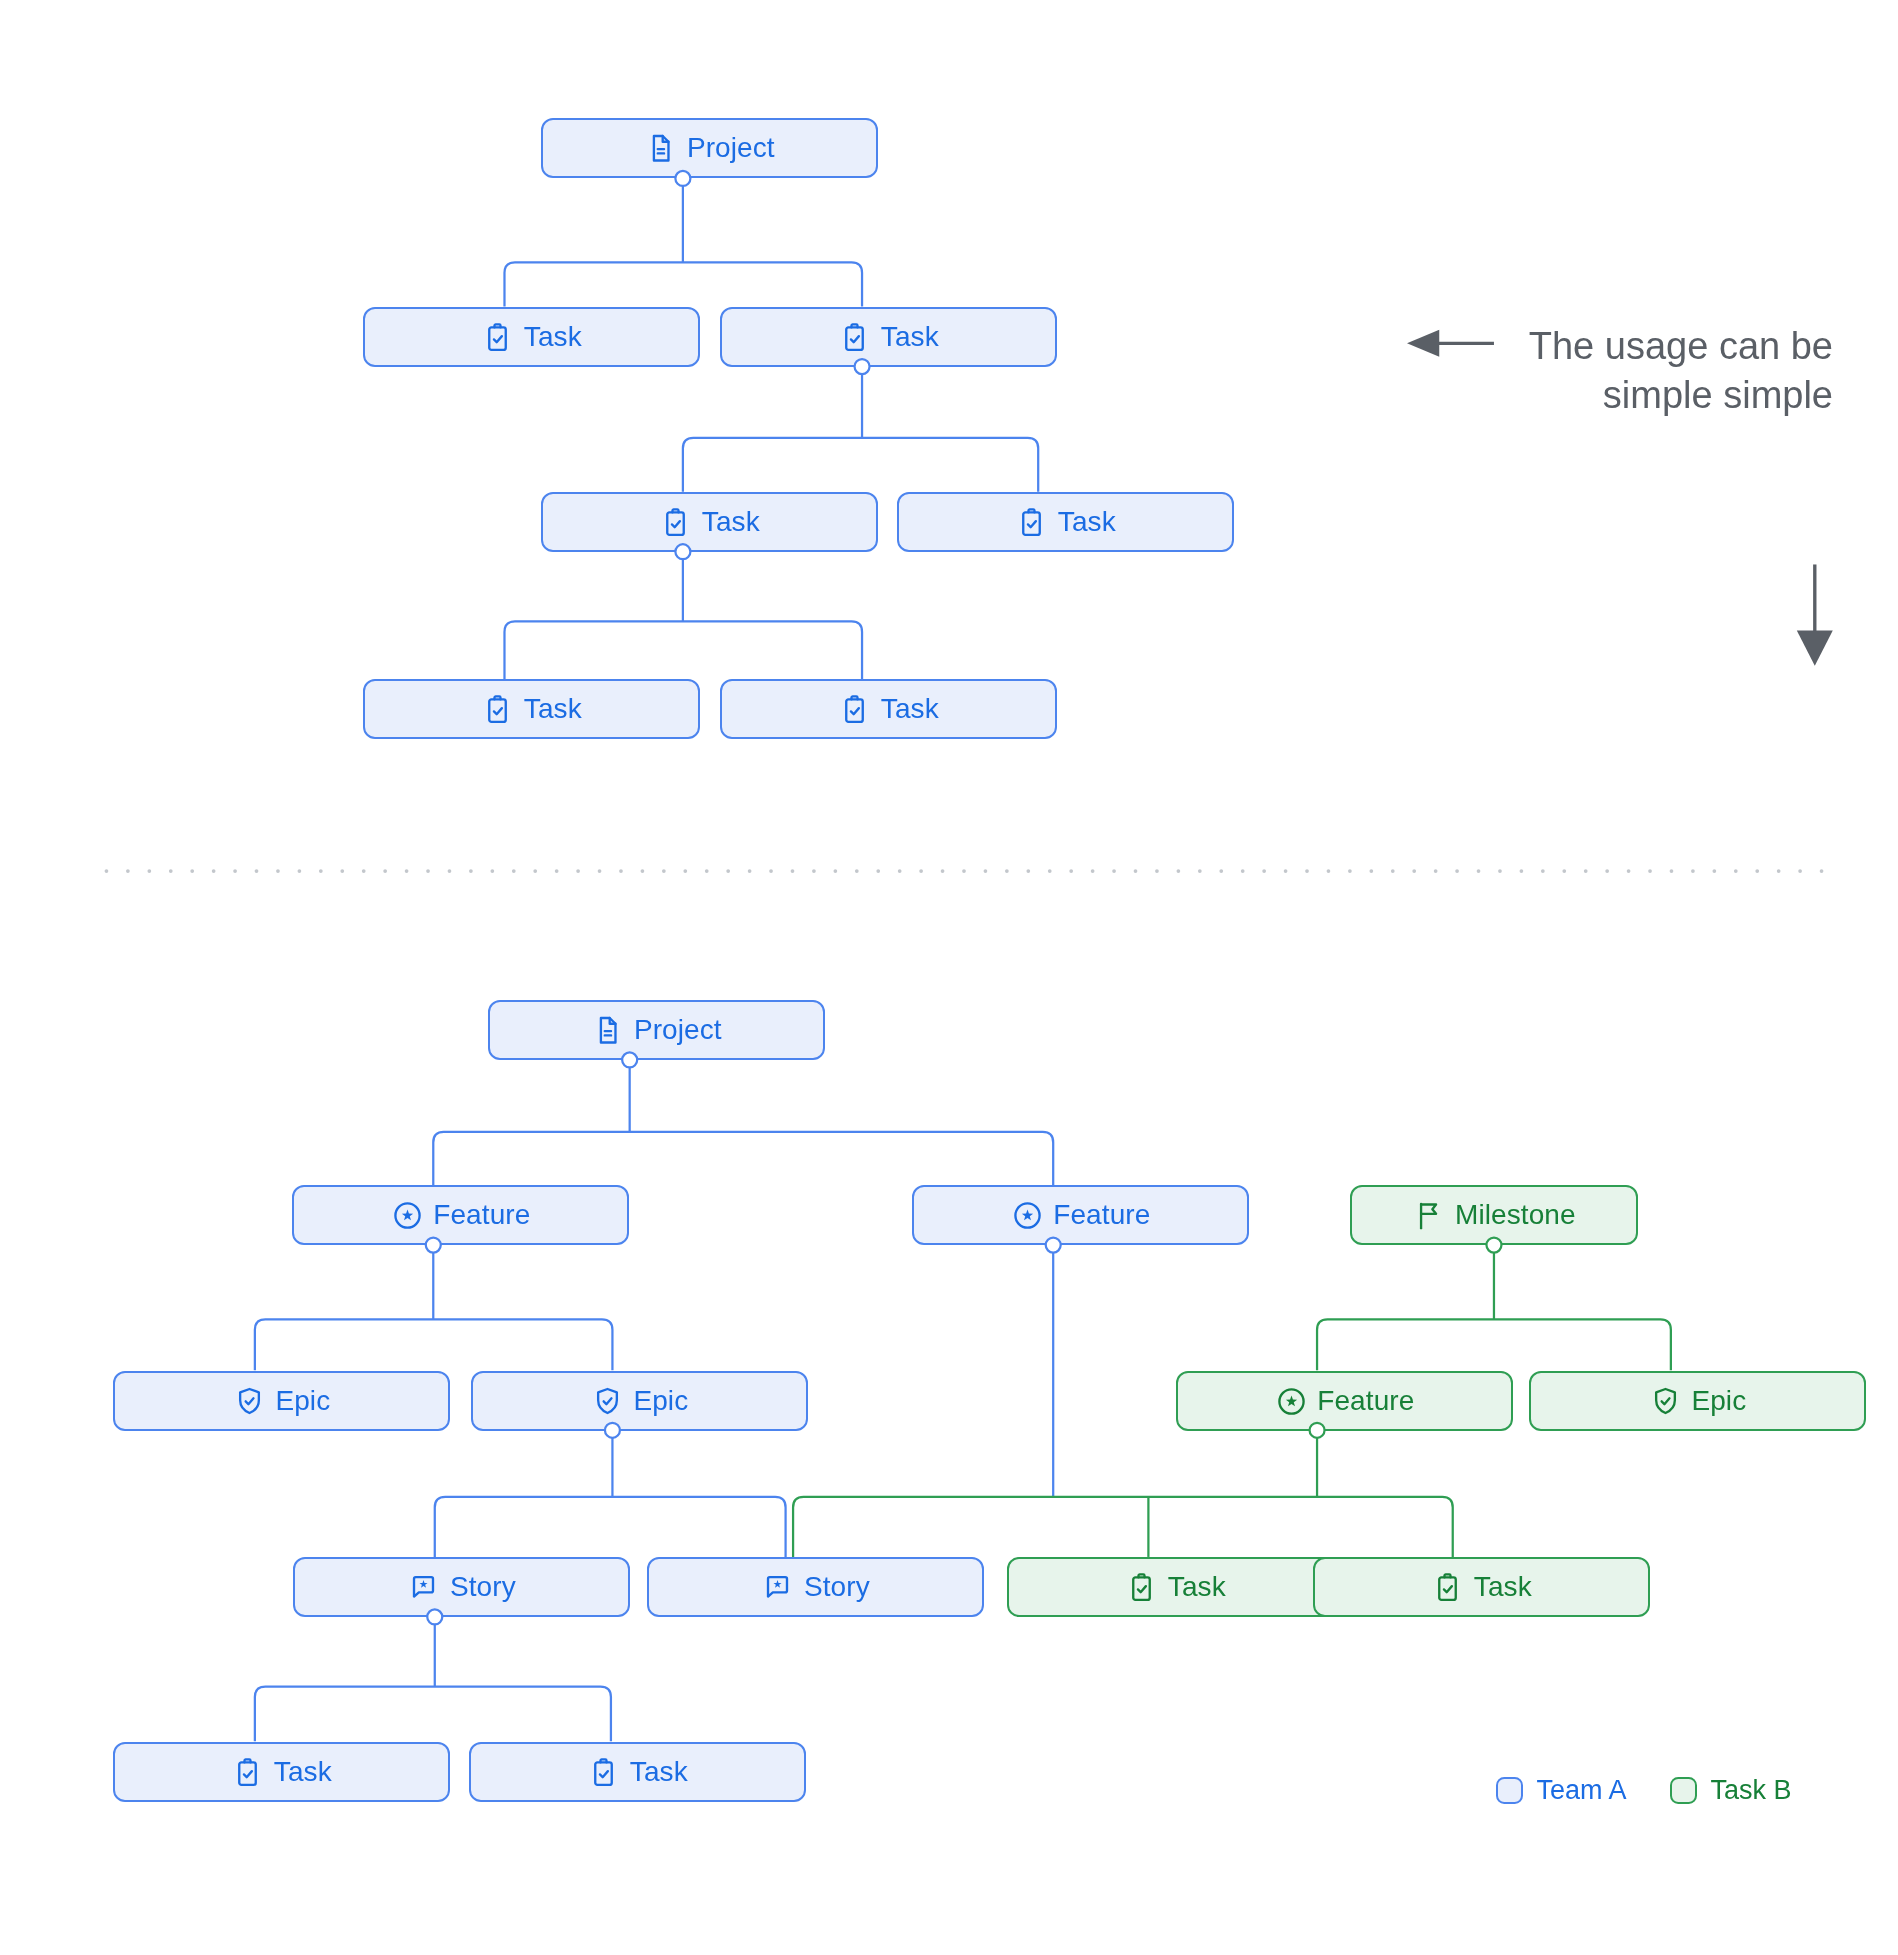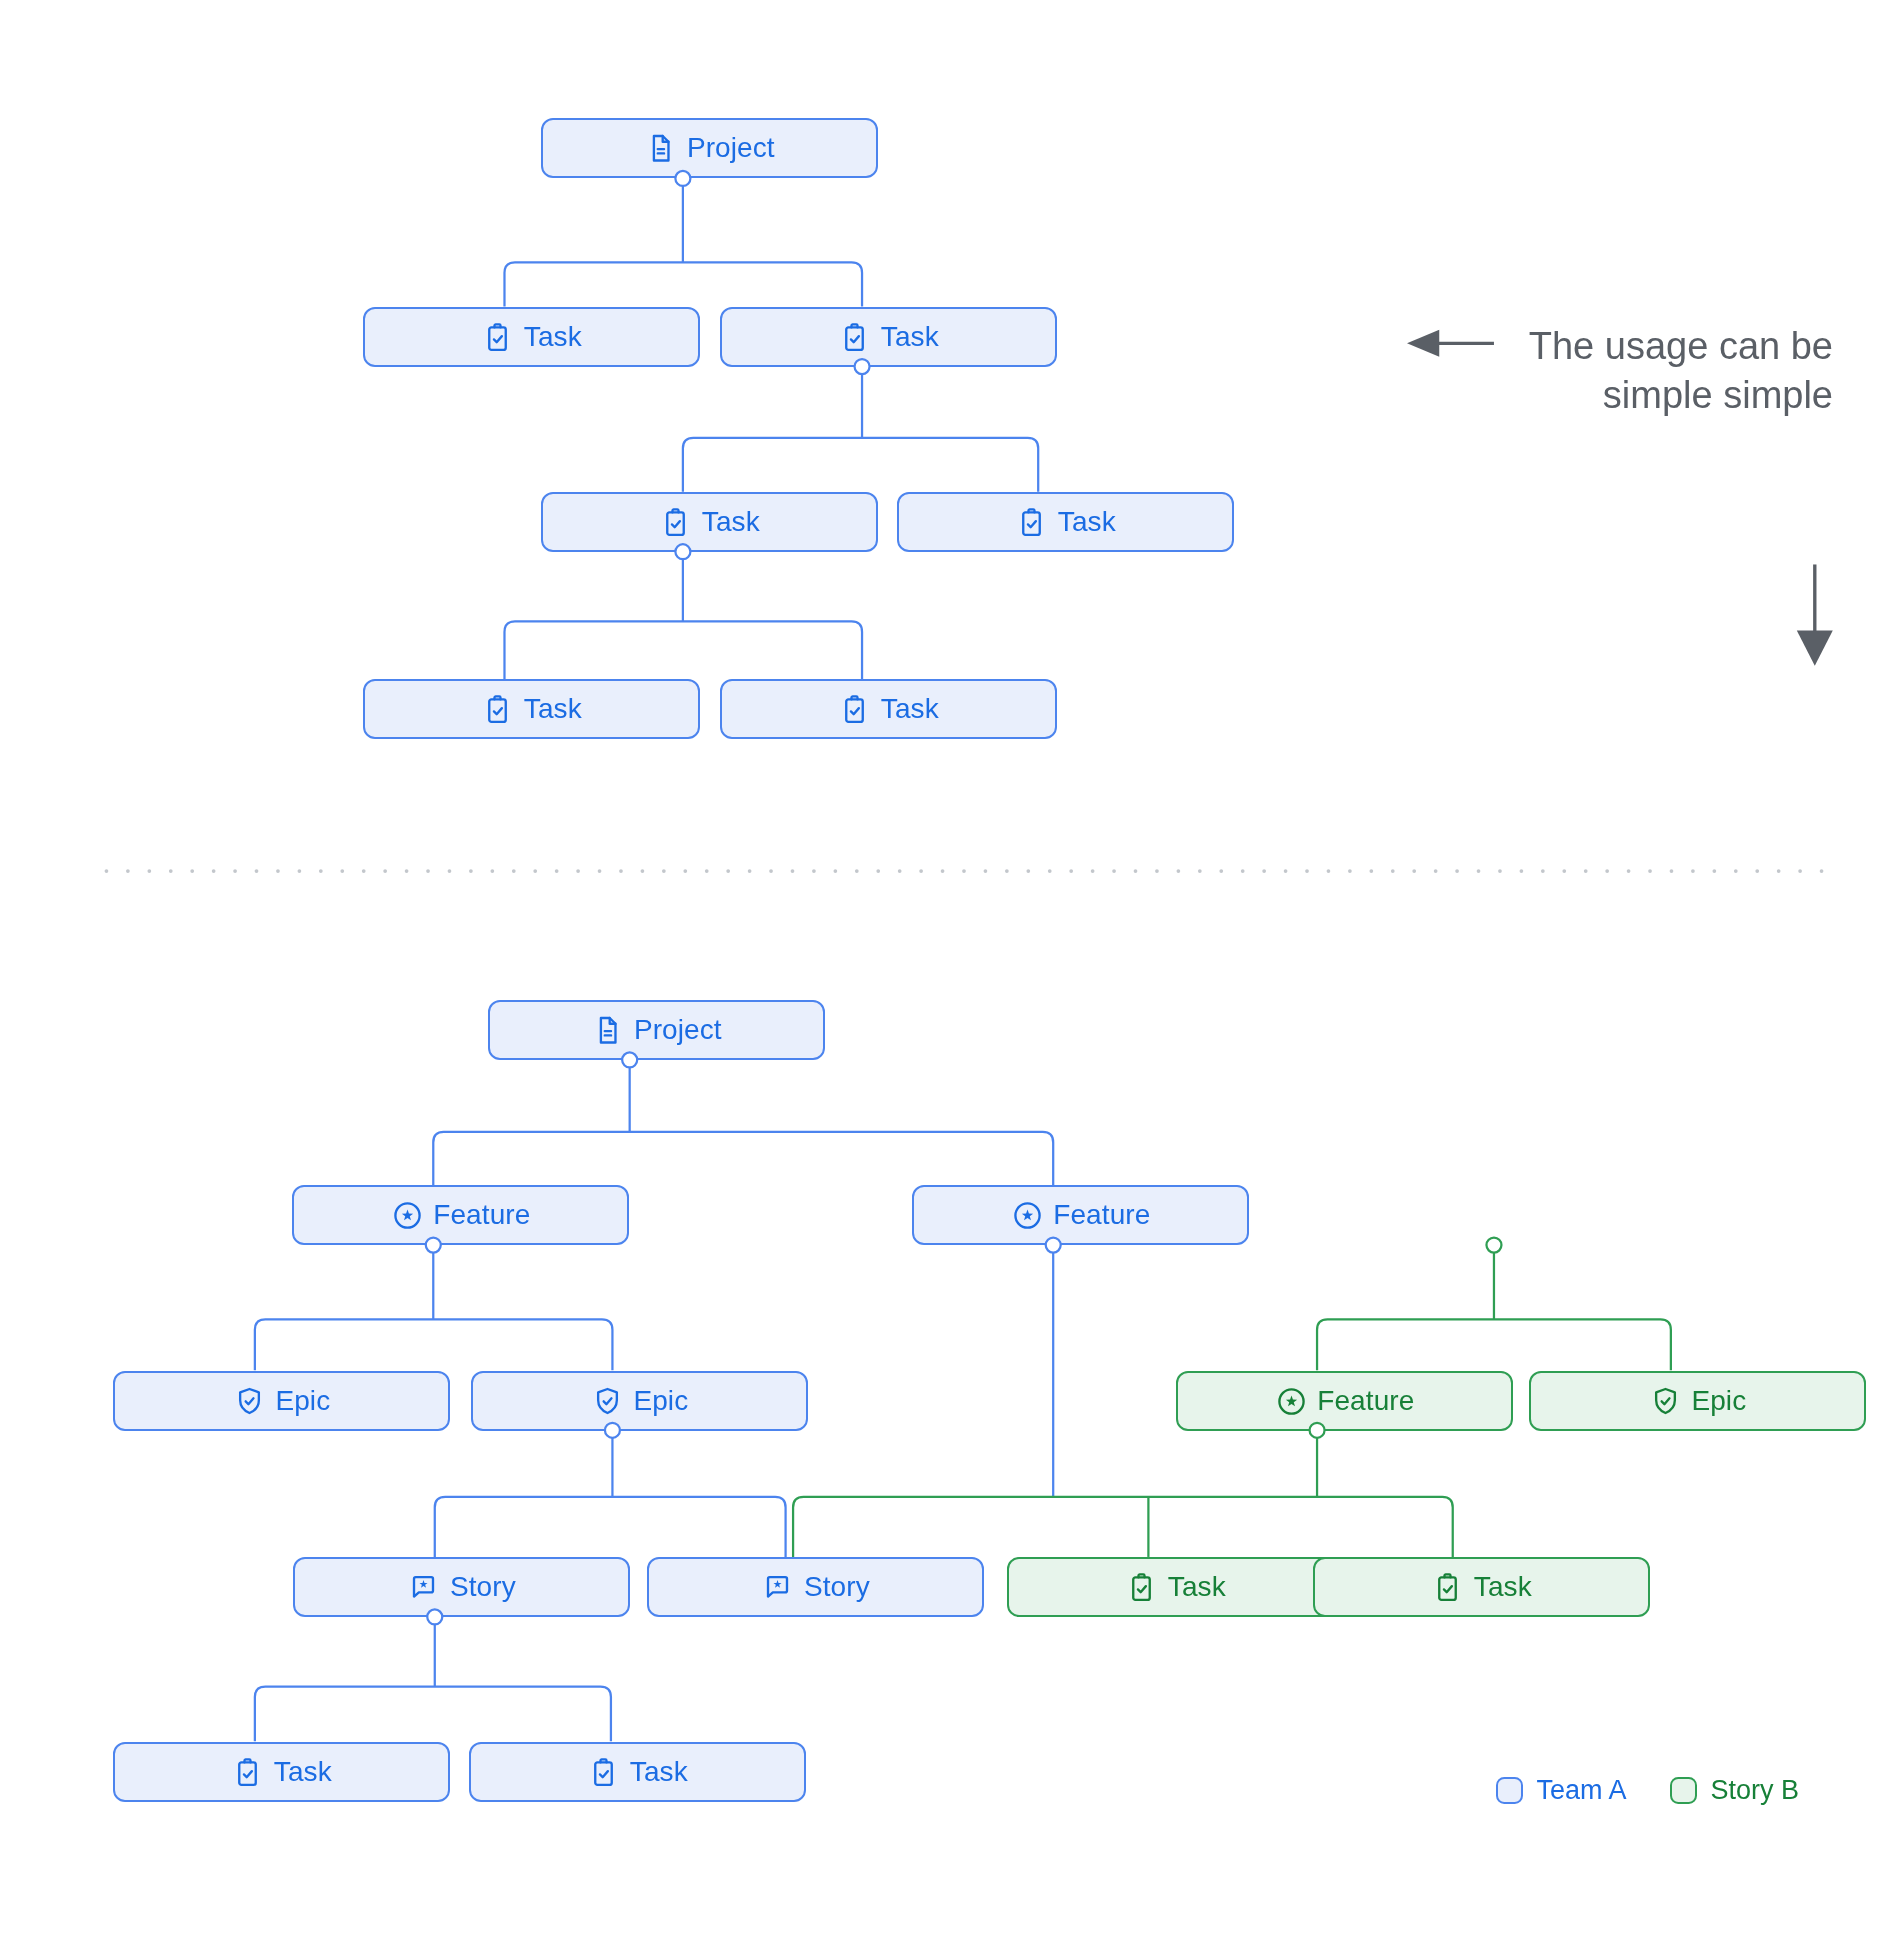--- a/index.html
+++ b/index.html
@@ -130,20 +130,26 @@
         <use href="#ic-star-circle"></use>
       </svg>
     <span>Feature</span>
   </div>
   <div class="node team-a" style="left:912px;top:1185px;">
     <svg class="ic" viewBox="0 0 44 44" width="33" height="33">
         <use href="#ic-star-circle"></use>
       </svg>
     <span>Feature</span>
   </div>
+  <div class="node team-b" style="left:1350px;top:1185px;width:288px;">
+    <svg class="ic" viewBox="0 0 44 44" width="33" height="33">
+        <use href="#ic-flag"></use>
+      </svg>
+    <span>Milestone</span>
+  </div>
   <div class="node team-a" style="left:113px;top:1371px;">
     <svg class="ic" viewBox="0 0 44 44" width="33" height="33">
         <use href="#ic-shield-check"></use>
       </svg>
     <span>Epic</span>
   </div>
   <div class="node team-a" style="left:471px;top:1371px;">
     <svg class="ic" viewBox="0 0 44 44" width="33" height="33">
         <use href="#ic-shield-check"></use>
       </svg>
@@ -202,21 +208,21 @@
     <div>The usage can be</div>
     <div>simple simple</div>
   </div>
 
   <div class="legend-item" id="legend-a">
     <span class="swatch swatch-a"></span>
     <span>Team A</span>
   </div>
   <div class="legend-item" id="legend-b">
     <span class="swatch swatch-b"></span>
-    <span>Story B</span>
+    <span>Task B</span>
   </div>
 
   <svg id="connectors" width="1898" height="1955" viewBox="0 0 2532 2608">
 
     <path class="la" d="M911 248 V350"></path>
     <path class="la" d="M673 409 V364 Q673 350 687 350 H1136 Q1150 350 1150 364 V409"></path>
     <path class="la" d="M1150 499 V584"></path>
     <path class="la" d="M911 656 V598 Q911 584 925 584 H1371 Q1385 584 1385 598 V656"></path>
     <path class="la" d="M911 746 V829"></path>
     <path class="la" d="M673 906 V843 Q673 829 687 829 H1136 Q1150 829 1150 843 V906"></path>

